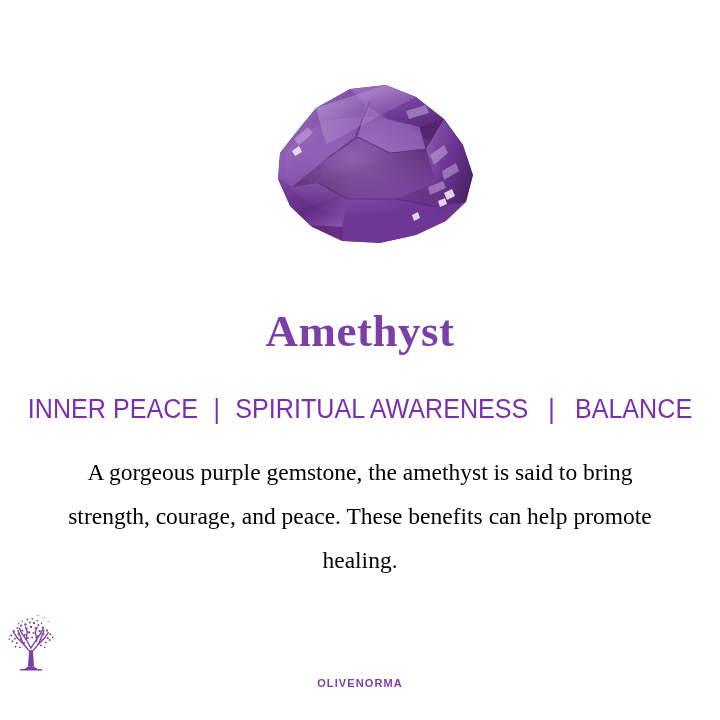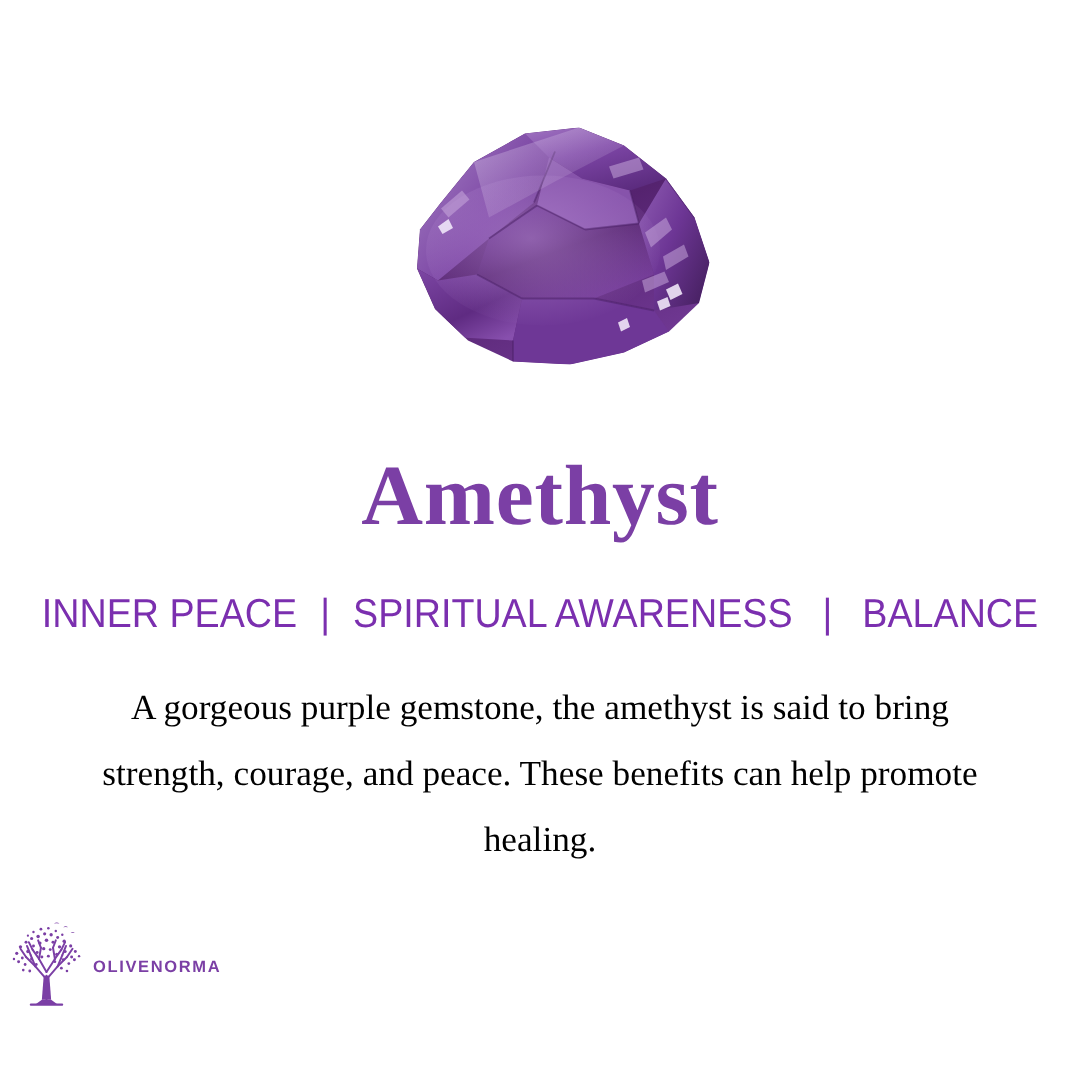--- a/index.html
+++ b/index.html
@@ -40,21 +40,21 @@
   }
 
   
   .title {
     position: absolute;
     left: 0;
     top: 300px;
     width: 720px;
     text-align: center;
     font-family: "Liberation Serif", "DejaVu Serif", serif;
-    font-size: 57px;
+    font-size: 45px;
     font-weight: 700;
     line-height: 62px;
     letter-spacing: 0.5px;
     color: #7B3FA5;
     margin: 0;
   }
 
   
   .keywords {
     position: absolute;
@@ -96,22 +96,21 @@
     margin: 0;
   }
 
   
   .brand {
     position: absolute;
     left: 0;
     top: 612px;
     width: 720px;
     display: flex;
-    flex-direction: row;
-    align-items: center;
+    flex-direction: column;
   }
   .brand-mark {
     display: block;
     width: 62px;
     height: 62px;
   }
   .brand-name {
     margin-top: 3px;
     font-family: "Liberation Sans", sans-serif;
     font-size: 11px;

